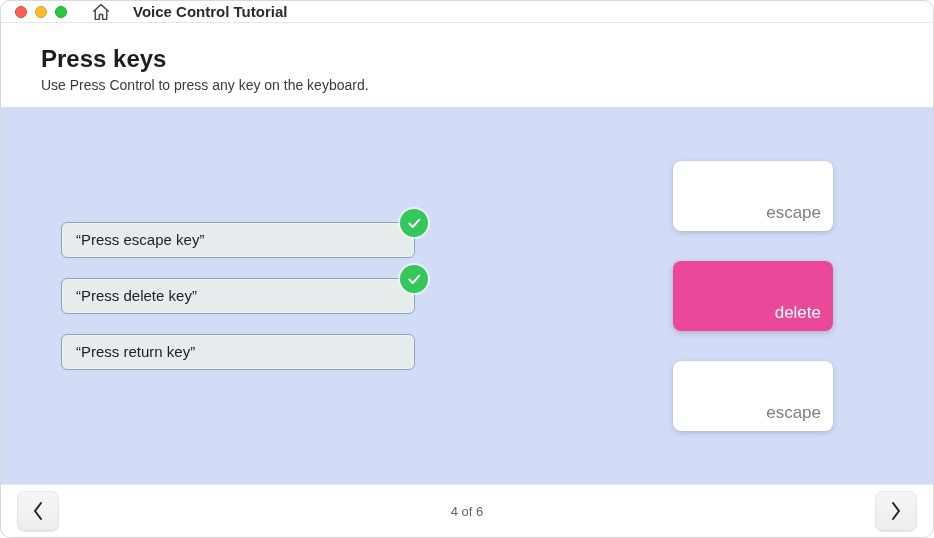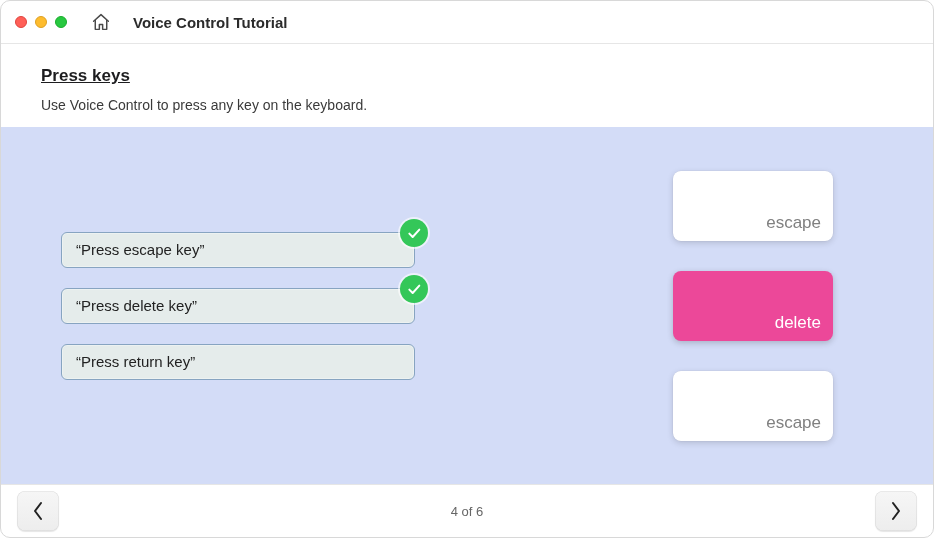--- a/index.html
+++ b/index.html
@@ -9,40 +9,40 @@
       background: #fff;
       color: #1d1d1f;
       border: 1px solid #d8d8d8;
       border-radius: 10px;
       display: flex;
       flex-direction: column;
     }
 
     
     .titlebar {
-      height: 43px;
+      height: 22px;
       display: flex;
       align-items: center;
       padding: 0 14px;
       border-bottom: 1px solid #e6e6e6;
       gap: 8px;
     }
     .traffic-lights { display: flex; gap: 8px; margin-right: 10px; }
     .tl { width: 12px; height: 12px; border-radius: 50%; }
     .tl.close { background: #ff5f57; border: 0.5px solid #e0443e; }
     .tl.min   { background: #febc2e; border: 0.5px solid #dea123; }
     .tl.zoom  { background: #28c840; border: 0.5px solid #1aad2b; }
     .home-icon { margin: 0 14px 0 6px; color: #4a4a4a; display: flex; }
     .titlebar-title { font-weight: 600; font-size: 15px; color: #2b2b2b; }
 
     
     .header {
       padding: 22px 40px 14px 40px;
     }
-    .header h1 { font-size: 17px; font-weight: 700; margin-bottom: 11px; text-decoration: underline; }
+    .header h1 { font-size: 24px; font-weight: 700; margin-bottom: 4px; }
     .header p  { font-size: 14px; color: #3a3a3a; }
 
     
     .content {
       background: #d3dcf7;
       flex: 1;
       display: flex;
       align-items: center;
       padding: 0 60px;
       gap: 140px;
@@ -149,21 +149,21 @@
     <svg width="20" height="18" viewBox="0 0 24 22" fill="none" stroke="currentColor" stroke-width="1.8" stroke-linejoin="round" stroke-linecap="round">
       <path d="M3 10 L12 2 L21 10"></path>
       <path d="M5 9 V20 H10 V14 H14 V20 H19 V9"></path>
     </svg>
   </span>
   <span class="titlebar-title">Voice Control Tutorial</span>
 </div>
 
 <div class="header">
   <h1>Press keys</h1>
-  <p>Use Voice Control to press any key on the keyboard.</p>
+  <p>Use Press Control to press any key on the keyboard.</p>
 </div>
 
 <div class="content">
   <div class="commands">
     <div class="cmd">
       <span>“Press escape key”</span>
       <span class="check">
         <svg width="16" height="16" viewBox="0 0 24 24" fill="none" stroke="white" stroke-width="3" stroke-linecap="round" stroke-linejoin="round">
             <polyline points="5 13 10 18 20 7"></polyline>
           </svg>

